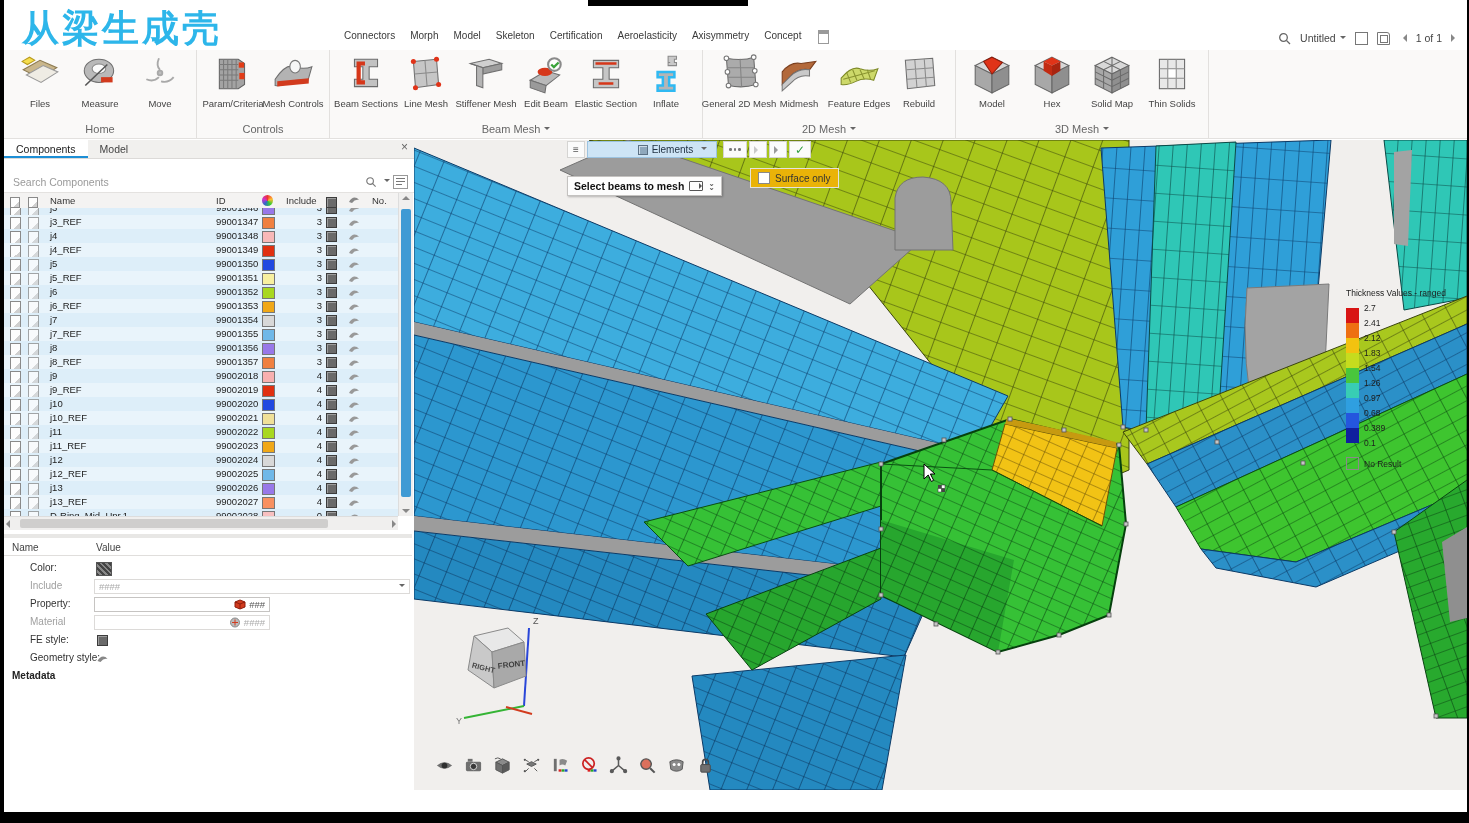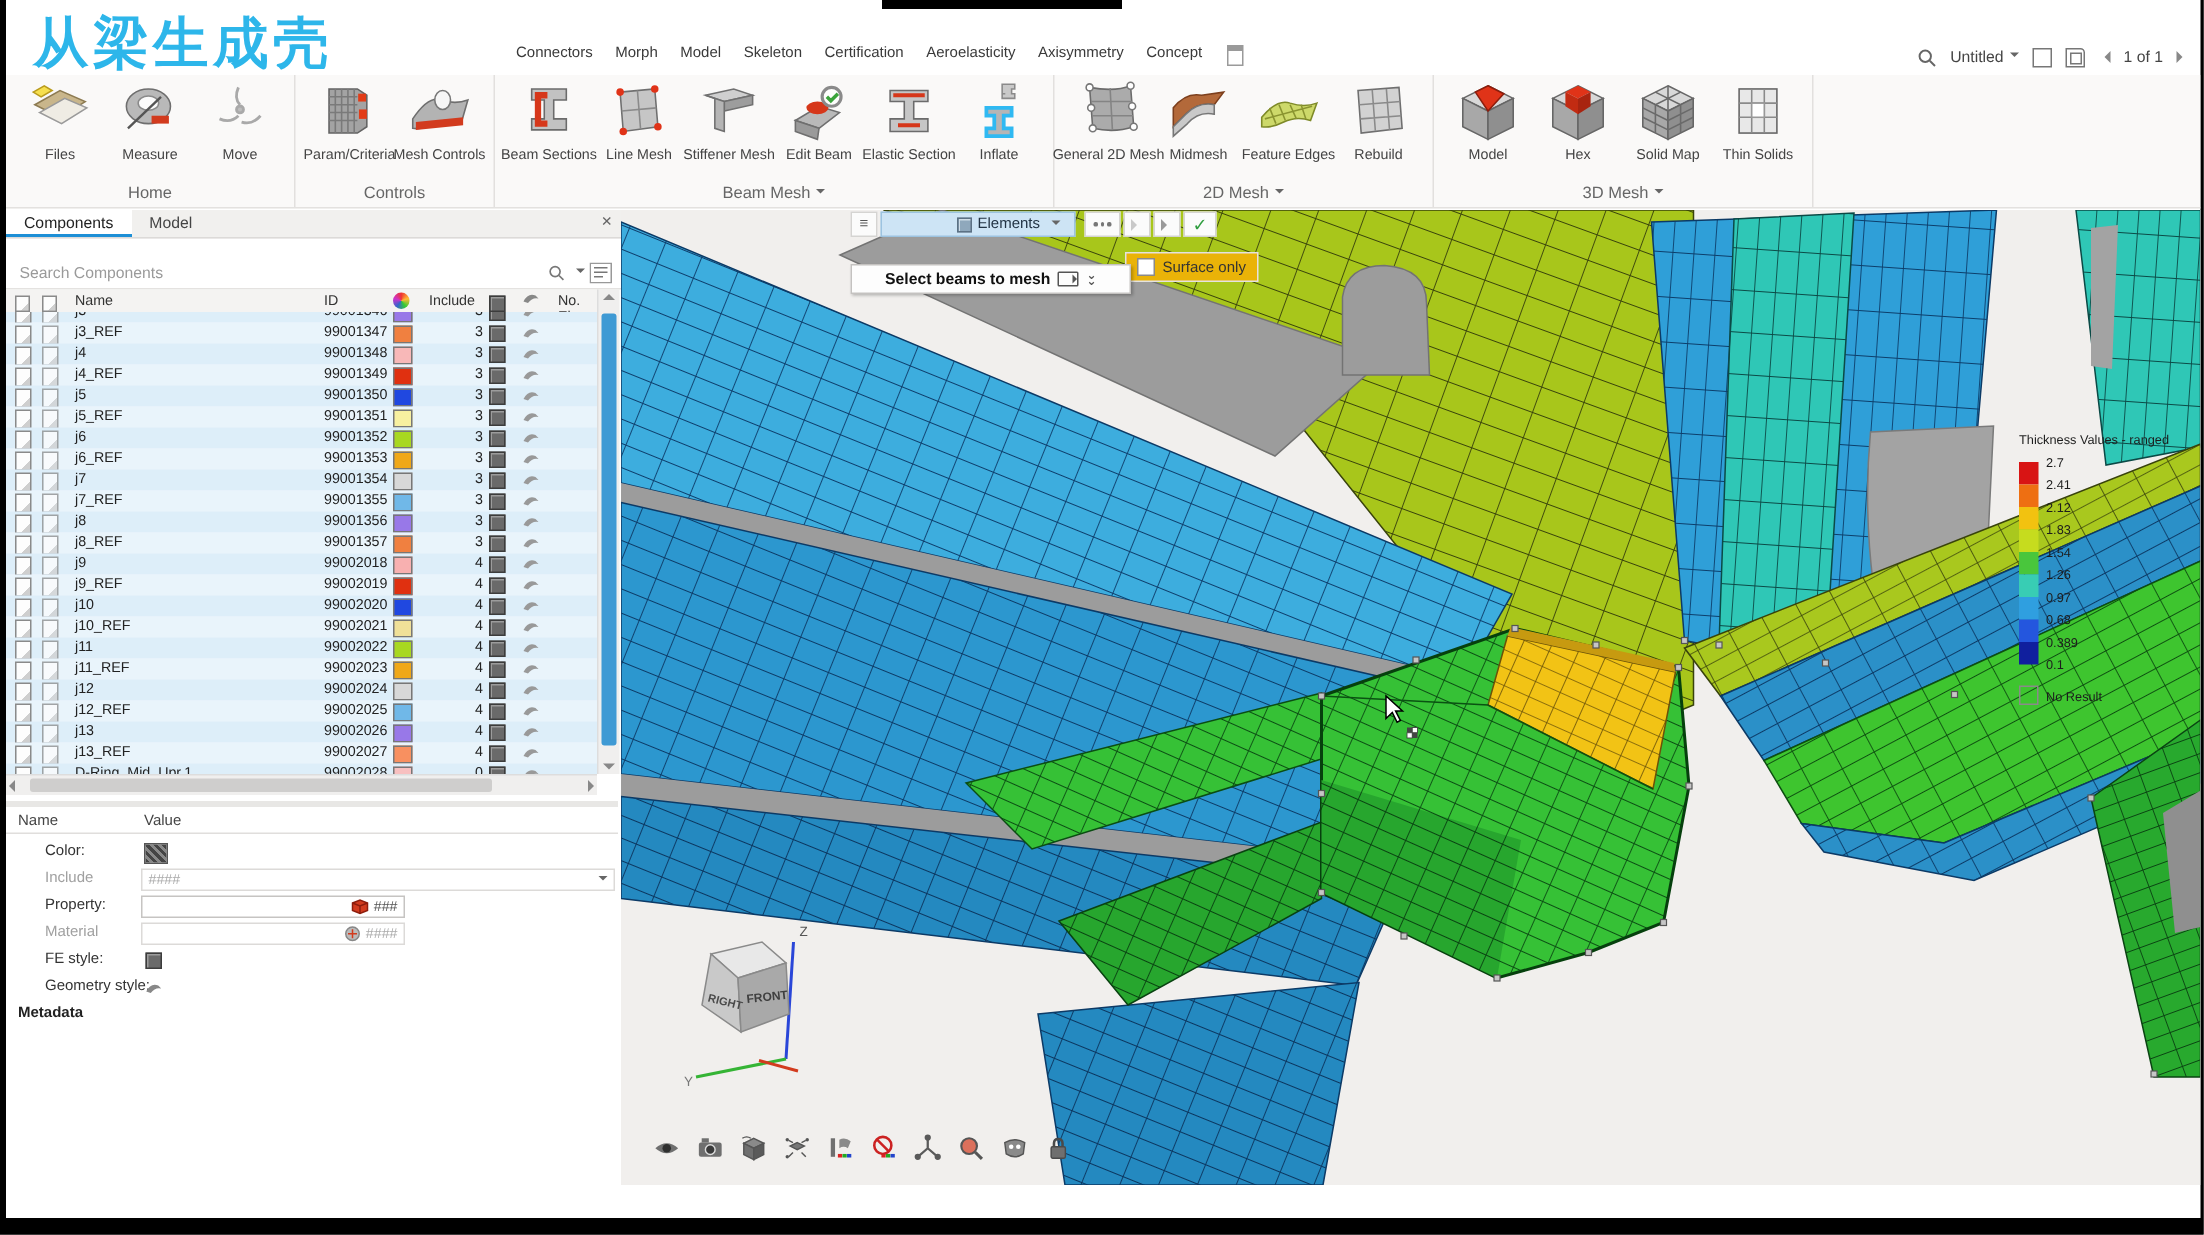--- a/index.html
+++ b/index.html
@@ -74,21 +74,21 @@
   #scene{position:absolute;left:0;top:0;}
   #vp-toolbar{position:absolute;left:153px;top:1px;height:17px;display:flex;gap:2px;z-index:20;}
   .vbtn{height:17px;background:#fbfbfb;border:1px solid #d5d4d2;display:flex;align-items:center;justify-content:center;font-size:10px;color:#555;box-sizing:border-box;}
   #ent-dd{width:130px;background:#cde4f5;border-color:#9cc3e0;gap:4px;color:#234;padding-left:41px;}
   .ent-cube{width:8px;height:8px;background:#8fa8bc;border:1px solid #5c7184;box-shadow:inset 1px 1px 0 #cfdde8;}
   .dots span{display:inline-block;width:2.5px;height:2.5px;border-radius:50%;background:#777;margin:0 1px;}
   .gtri{width:0;height:0;border:4.5px solid transparent;border-left-color:#9a9a9a;margin-left:3px;}
   .vcheck{color:#2f9e3f;font-size:12px;font-weight:bold;}
   #surface-only{position:absolute;left:336px;top:28px;height:18px;background:#eab308;border:1px solid #e4e2e0;display:flex;align-items:center;gap:5px;padding:0 7px;font-size:10px;color:#333;z-index:20;}
   #so-box{width:10px;height:10px;border:1px solid #8a8a8a;background:#fff;}
-  #prompt{position:absolute;left:153px;top:36px;height:18px;background:#fdfdfd;border:1px solid #c4c2c0;box-shadow:1px 1px 2px rgba(0,0,0,.25);display:flex;align-items:center;gap:5px;padding:0 22px;font-size:10.5px;font-weight:bold;color:#111;z-index:20;}
+  #prompt{position:absolute;left:153px;top:36px;height:18px;background:#fdfdfd;border:1px solid #c4c2c0;box-shadow:1px 1px 2px rgba(0,0,0,.25);display:flex;align-items:center;gap:5px;padding:0 6px;font-size:10.5px;font-weight:bold;color:#111;z-index:20;}
   .cam-ic{width:12px;height:8px;border:1px solid #555;border-radius:1px;position:relative;}
   .cam-ic:after{content:"";position:absolute;right:-3px;top:1px;border:3px solid transparent;border-left-color:#555;}
   .dblchev{display:flex;flex-direction:column;line-height:4px;font-size:8px;color:#555;font-weight:bold;}
   
   #legend{position:absolute;left:932px;top:148px;width:130px;z-index:15;font-size:8.5px;color:#1d1d1d;}
   #legend-title{white-space:nowrap;margin-bottom:6px;}
   #legend-body{display:flex;margin-top:10px;}
   #legend-bar{width:13px;display:flex;flex-direction:column;}
   #legend-bar div{height:15px;}
   #legend-labels{margin-left:5px;margin-top:-7px;}

